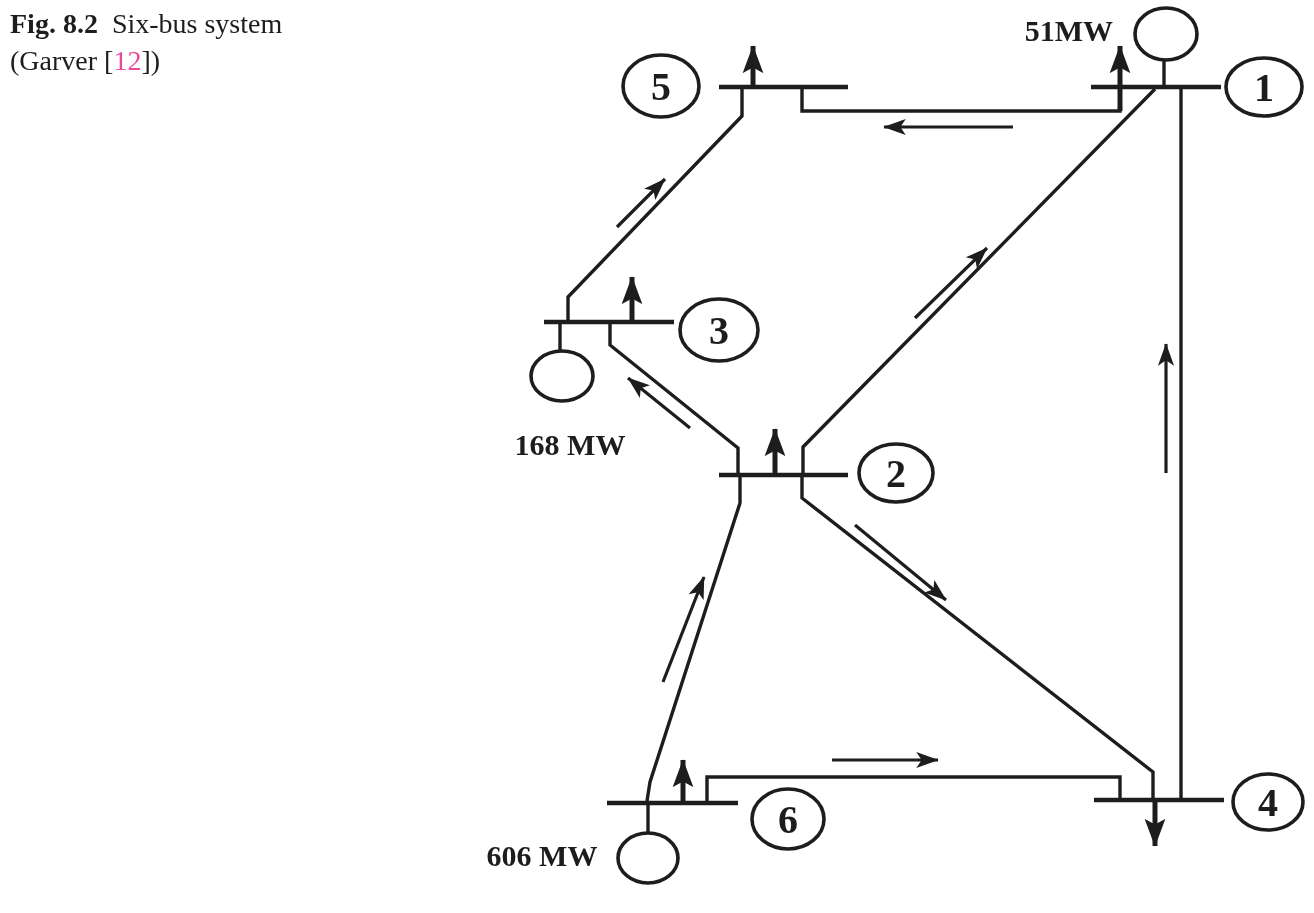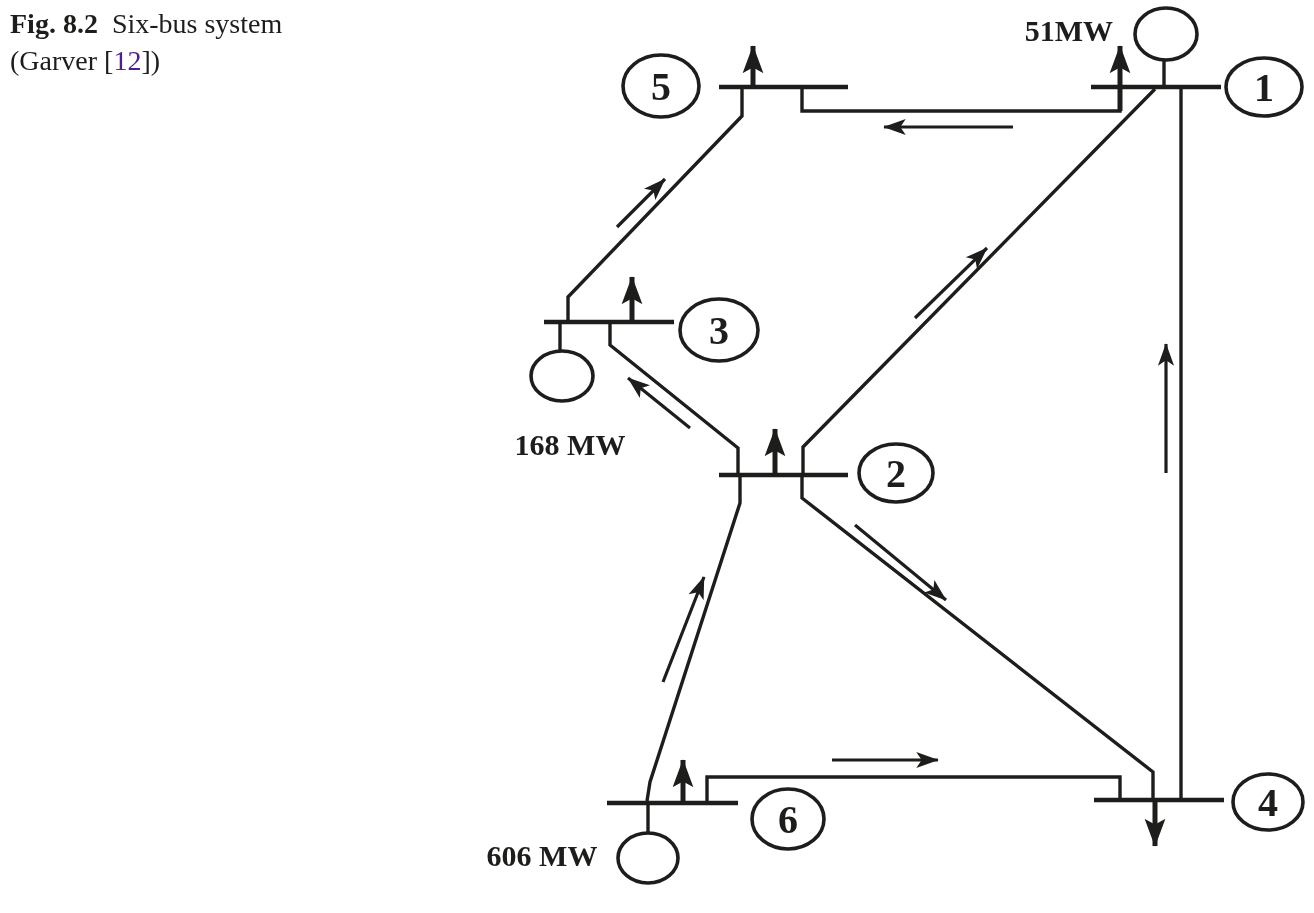--- a/index.html
+++ b/index.html
@@ -24,21 +24,21 @@
     width: 400px;
     font-size: 28px;
     line-height: 37px;
     color: #1d1d1b;
   }
   #caption .fig-label {
     font-weight: bold;
     margin-right: 14px;
   }
   #caption .ref-link {
-    color: #4c1d95;
+    color: #ec4899;
     cursor: pointer;
   }
   #diagram-svg {
     position: absolute;
     left: 0;
     top: 0;
   }
   .tline {
     stroke: #1d1d1b;
     stroke-width: 3.4;

